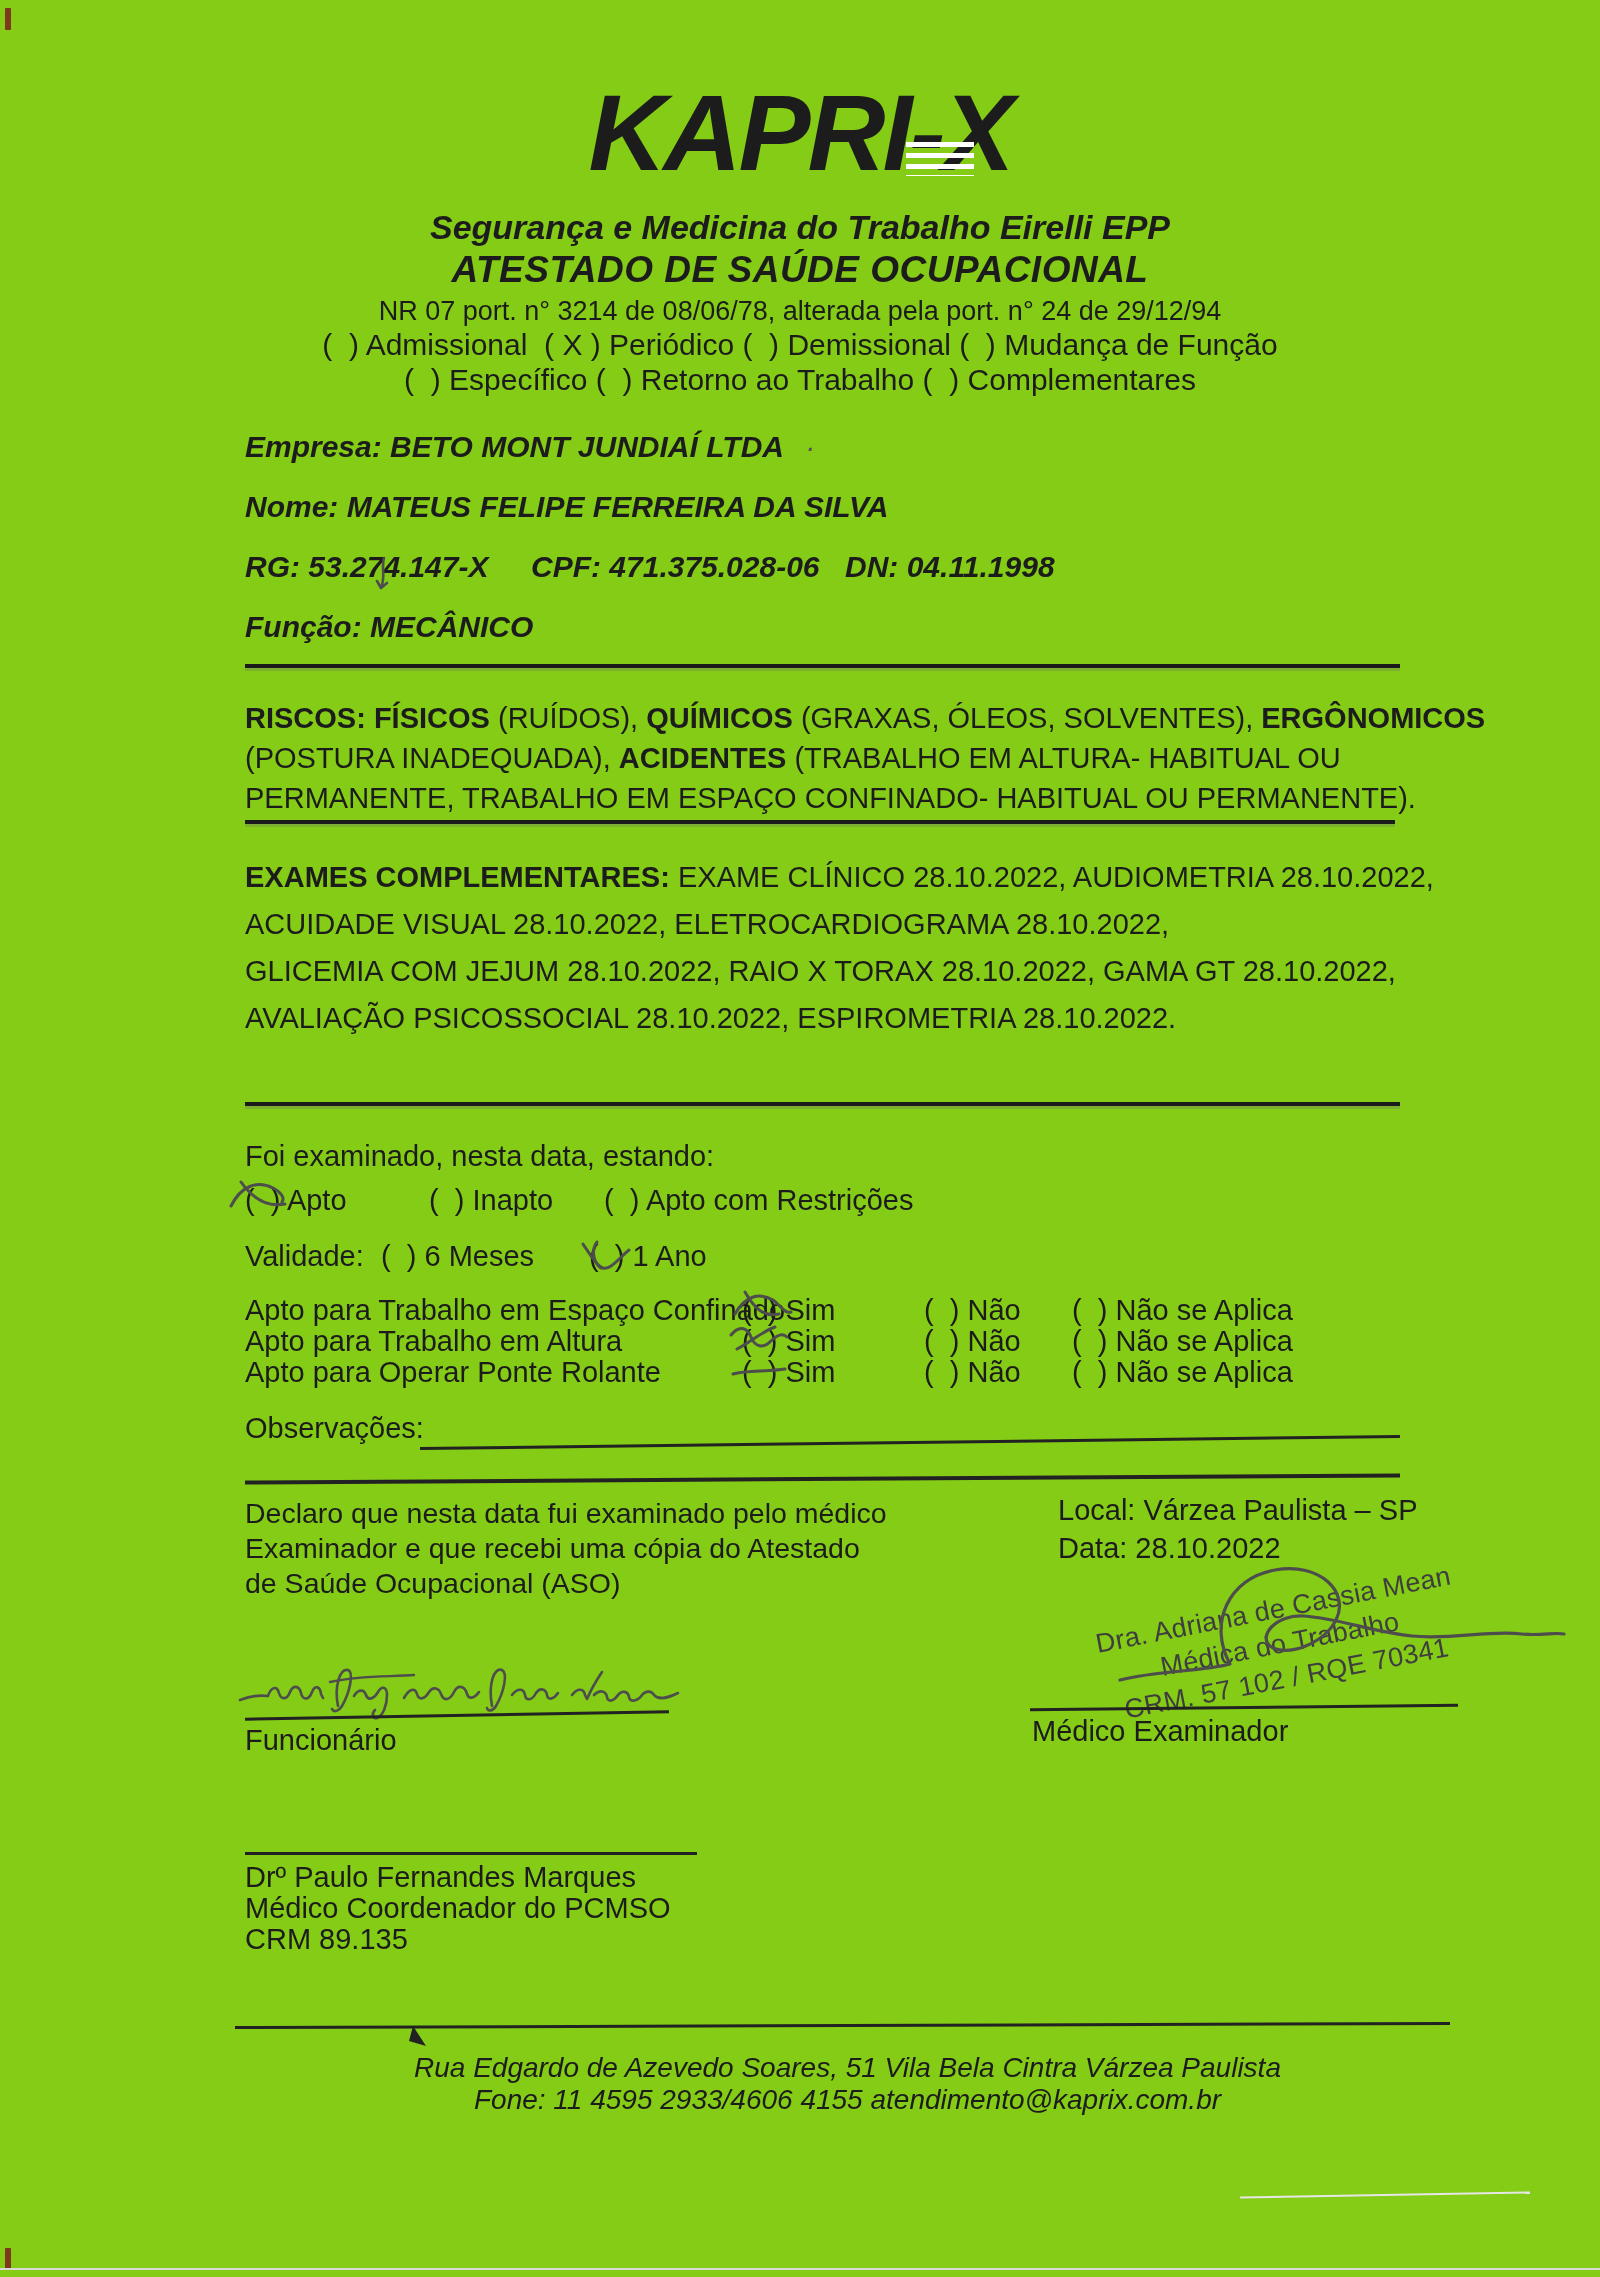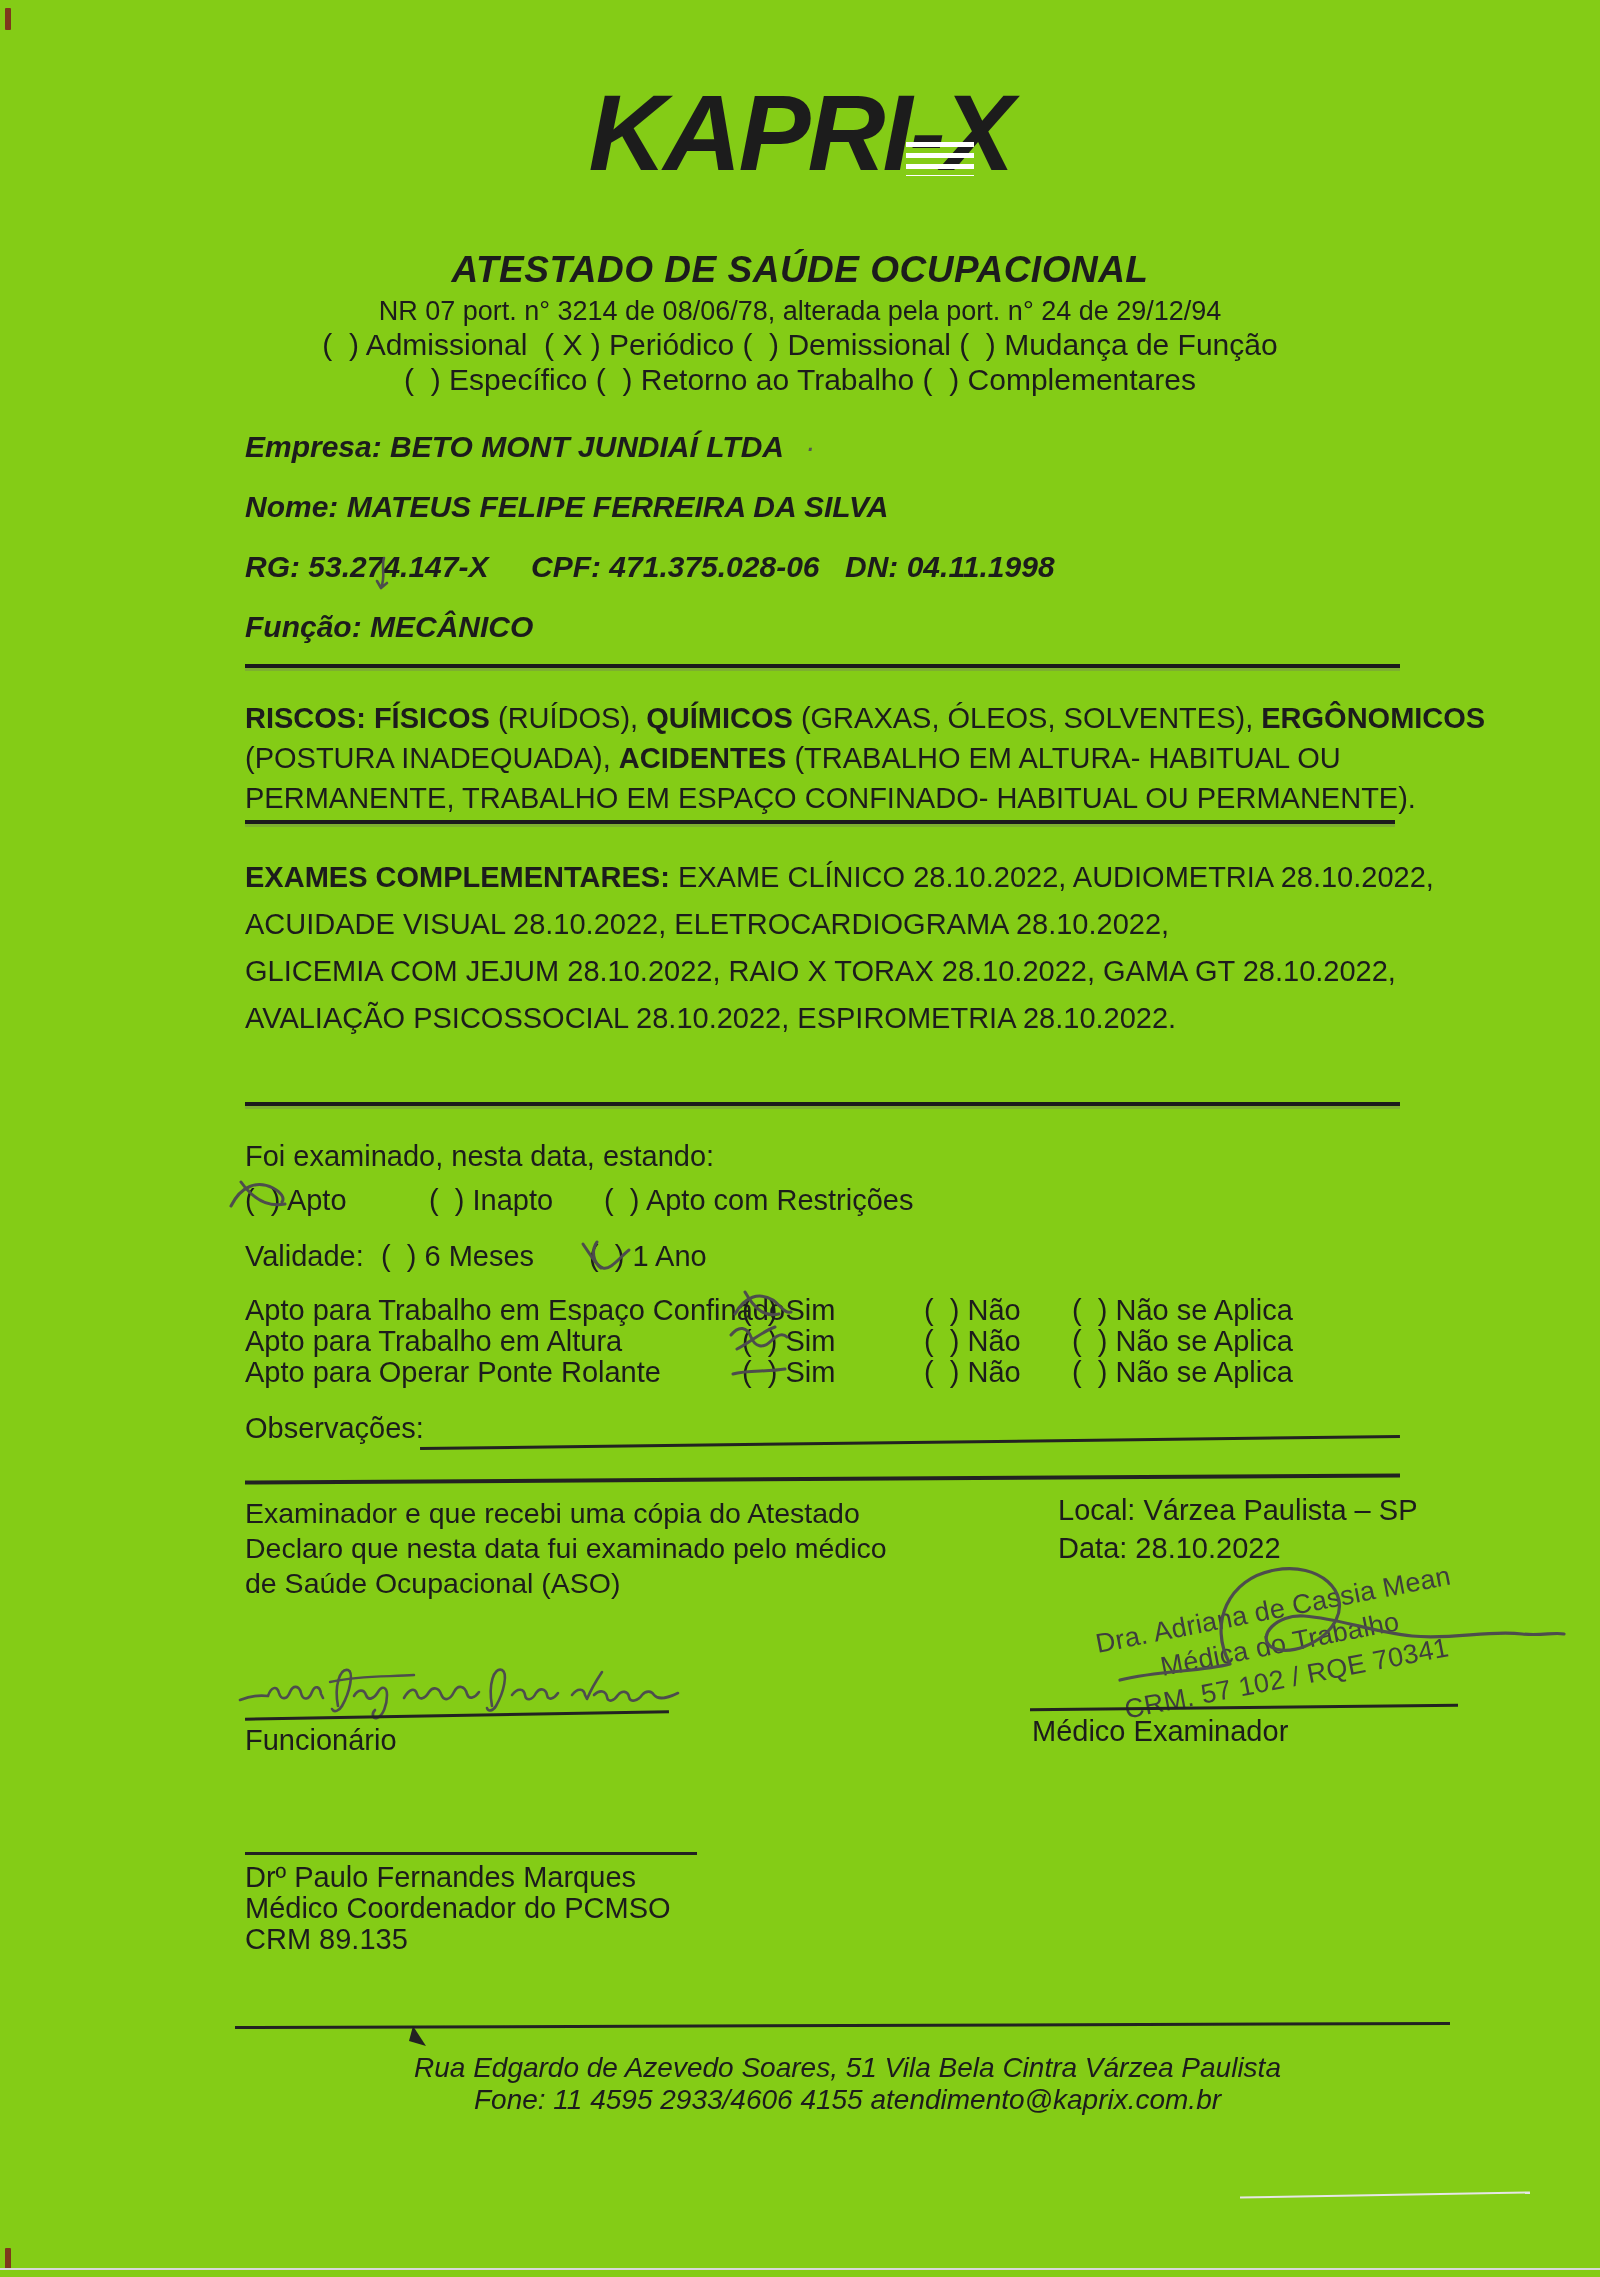--- a/index.html
+++ b/index.html
@@ -36,20 +36,21 @@
   <div class="artifact-red" style="left:5px;top:2248px;"></div>
   <div class="abs" style="left:0;top:2268px;width:1600px;height:2px;background:#d8d8d8;"></div>
   <div class="abs" style="left:1240px;top:2194px;width:290px;height:2px;background:#e6e6e6;transform:rotate(-1deg);"></div>
 
   <div class="abs ctr" style="top:78px;">
     <span style="position:relative;display:inline-block;" class="logo">
       <span>KAPRI-X</span>
       <span class="abs" style="right:38px;bottom:12px;width:68px;height:40px;background:repeating-linear-gradient(180deg,rgba(255,255,255,0) 0 6px,#ffffff 6px 11px);"></span>
     </span>
   </div>
+  <div class="abs ctr bi sub1" style="top:208px;">Segurança e Medicina do Trabalho Eirelli EPP</div>
   <div class="abs ctr bi sub2" style="top:249px;">ATESTADO DE SAÚDE OCUPACIONAL</div>
   <div class="abs ctr reg" style="top:296px;">NR 07 port. n° 3214 de 08/06/78, alterada pela port. n° 24 de 29/12/94</div>
   <div class="abs ctr opts pre" style="top:328px;">(  ) Admissional  ( X ) Periódico (  ) Demissional (  ) Mudança de Função</div>
   <div class="abs ctr opts pre" style="top:363px;">(  ) Específico (  ) Retorno ao Trabalho (  ) Complementares</div>
 
   <div class="abs idrow bi nowrap" style="left:245px;top:430px;">
     <span>Empresa:</span>&nbsp;<span>BETO MONT JUNDIAÍ LTDA</span>
     <span style="font-weight:normal;color:#555;padding-left:14px;">·</span>
   </div>
   <div class="abs idrow bi nowrap" style="left:245px;top:490px;">
@@ -144,22 +145,22 @@
       </svg>
     </div>
   </div>
 
   <div class="abs body29" style="left:245px;top:1412px;">Observações:</div>
   <div class="thinrule" style="left:420px;top:1441px;width:980px;transform:rotate(-0.7deg);"></div>
 
   <div class="thinrule" style="left:245px;top:1477px;width:1155px;transform:rotate(-0.35deg);height:4px;"></div>
 
   <div class="abs" style="left:245px;top:1496px;font-size:28.5px;line-height:35px;">
+    <div>Declaro que nesta data fui examinado pelo médico</div>
     <div>Examinador e que recebi uma cópia do Atestado</div>
-    <div>Declaro que nesta data fui examinado pelo médico</div>
     <div>de Saúde Ocupacional (ASO)</div>
   </div>
   <div class="abs body29" style="left:1058px;top:1494px;">Local: Várzea Paulista – SP</div>
   <div class="abs body29" style="left:1058px;top:1532px;">Data: 28.10.2022</div>
 
   <div class="abs stamp" style="left:1010px;top:1592px;width:540px;">
     <div>Dra. Adriana de Cassia Mean</div>
     <div>Médica do Trabalho</div>
     <div>CRM. 57 102 / RQE 70341</div>
   </div>

